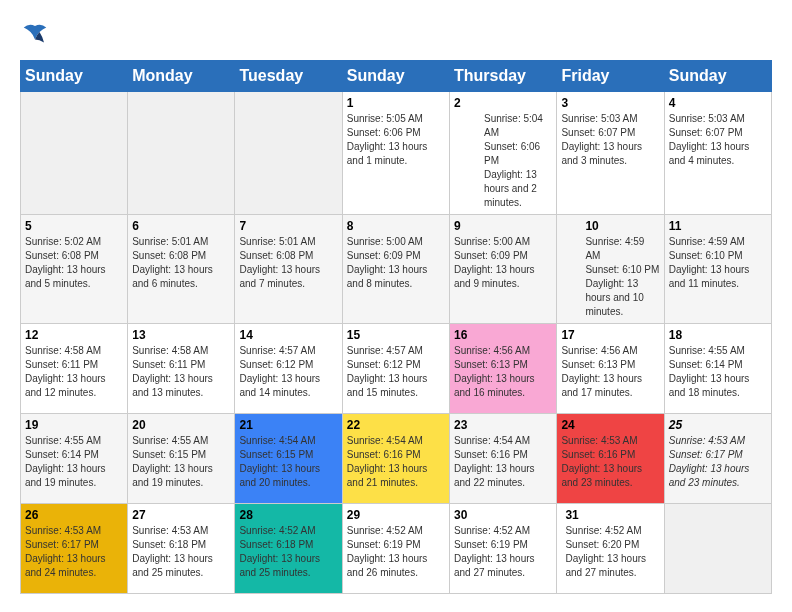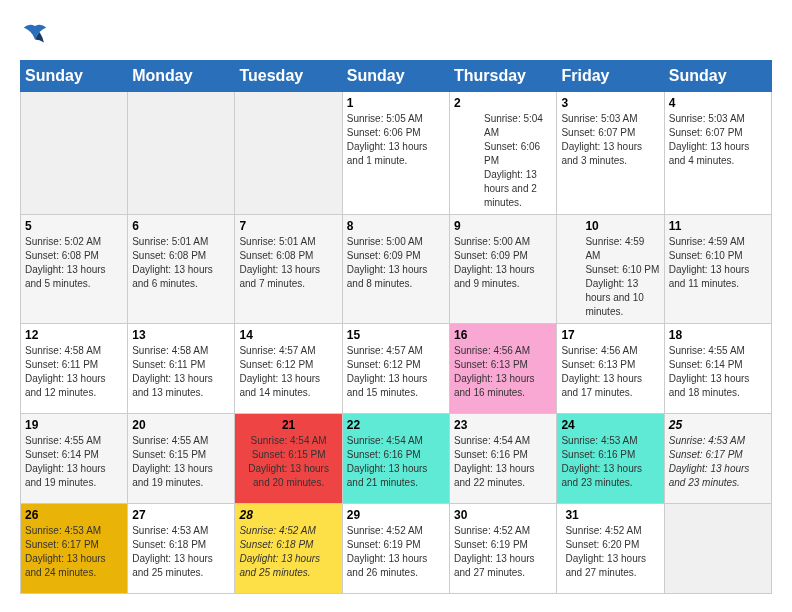--- a/index.html
+++ b/index.html
@@ -244,39 +244,39 @@
           <div class="day-info" style="white-space: pre-line;">Sunrise: 4:55 AM
 Sunset: 6:14 PM
 Daylight: 13 hours and 19 minutes.</div>
         </td>
         <td style="background: rgb(245, 245, 245);">
           <div class="day-number">20</div>
           <div class="day-info" style="white-space: pre-line;">Sunrise: 4:55 AM
 Sunset: 6:15 PM
 Daylight: 13 hours and 19 minutes.</div>
         </td>
-        <td style="background: #ef4444; text-align: center;">
+        <td style="background: #3b82f6;">
           <div class="day-number">21</div>
           <div class="day-info" style="white-space: pre-line;">Sunrise: 4:54 AM
 Sunset: 6:15 PM
 Daylight: 13 hours and 20 minutes.</div>
         </td>
-        <td style="background: #5eead4;">
+        <td style="background: #fde047;">
           <div class="day-number">22</div>
           <div class="day-info" style="white-space: pre-line;">Sunrise: 4:54 AM
 Sunset: 6:16 PM
 Daylight: 13 hours and 21 minutes.</div>
         </td>
         <td style="background: rgb(245, 245, 245);">
           <div class="day-number">23</div>
           <div class="day-info" style="white-space: pre-line;">Sunrise: 4:54 AM
 Sunset: 6:16 PM
 Daylight: 13 hours and 22 minutes.</div>
         </td>
-        <td style="background: #5eead4;">
+        <td style="background: #ef4444;">
           <div class="day-number">24</div>
           <div class="day-info" style="white-space: pre-line;">Sunrise: 4:53 AM
 Sunset: 6:16 PM
 Daylight: 13 hours and 23 minutes.</div>
         </td>
         <td style="background: rgb(245, 245, 245); font-style: italic;">
           <div class="day-number">25</div>
           <div class="day-info" style="white-space: pre-line;">Sunrise: 4:53 AM
 Sunset: 6:17 PM
 Daylight: 13 hours and 23 minutes.</div>
@@ -288,21 +288,21 @@
           <div class="day-info" style="white-space: pre-line;">Sunrise: 4:53 AM
 Sunset: 6:17 PM
 Daylight: 13 hours and 24 minutes.</div>
         </td>
         <td style="background: rgb(255, 255, 255);">
           <div class="day-number">27</div>
           <div class="day-info" style="white-space: pre-line;">Sunrise: 4:53 AM
 Sunset: 6:18 PM
 Daylight: 13 hours and 25 minutes.</div>
         </td>
-        <td style="background: #fde047; font-style: italic;">
+        <td style="background: #14b8a6;">
           <div class="day-number">28</div>
           <div class="day-info" style="white-space: pre-line;">Sunrise: 4:52 AM
 Sunset: 6:18 PM
 Daylight: 13 hours and 25 minutes.</div>
         </td>
         <td style="background: rgb(255, 255, 255);">
           <div class="day-number">29</div>
           <div class="day-info" style="white-space: pre-line;">Sunrise: 4:52 AM
 Sunset: 6:19 PM
 Daylight: 13 hours and 26 minutes.</div>

